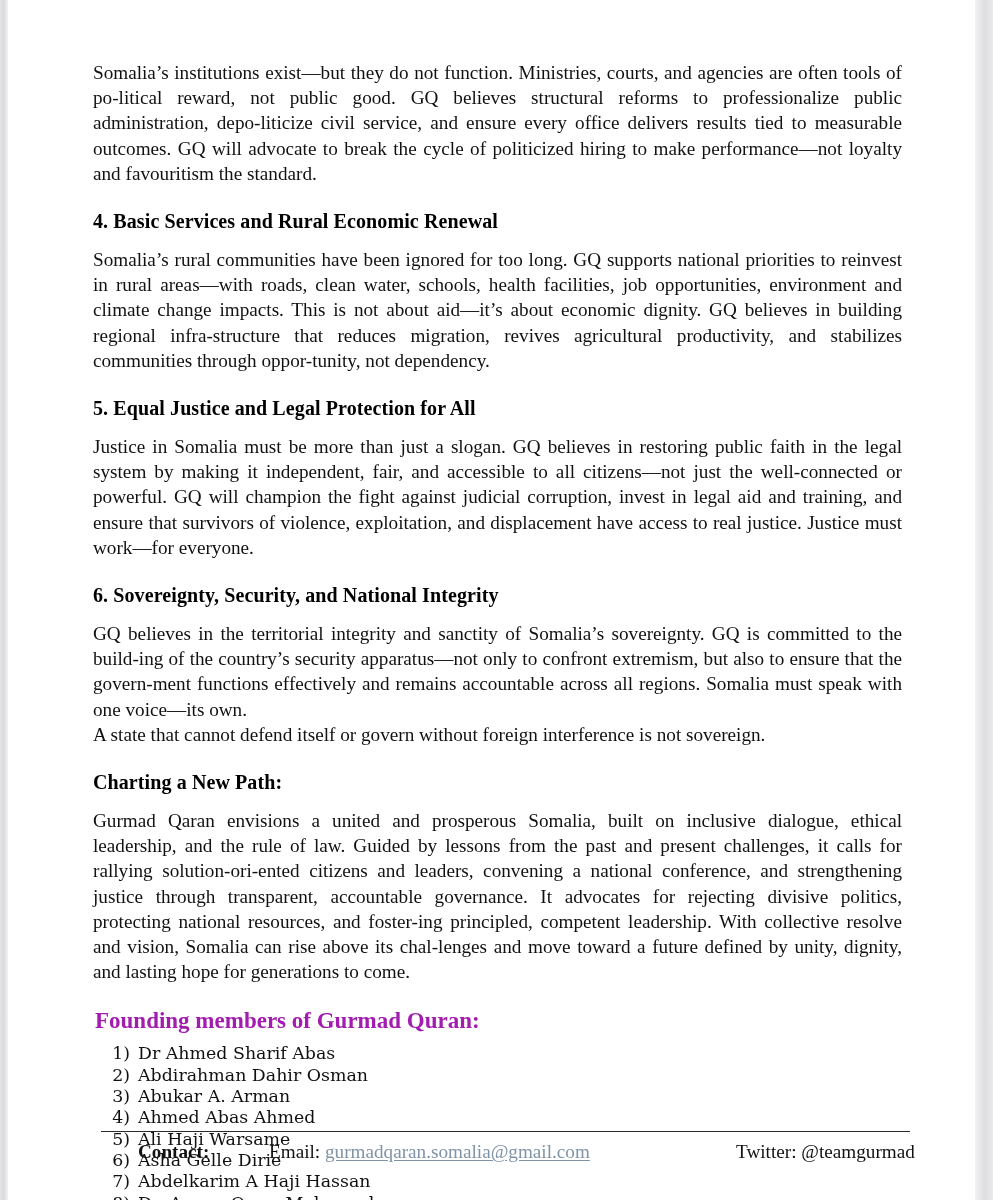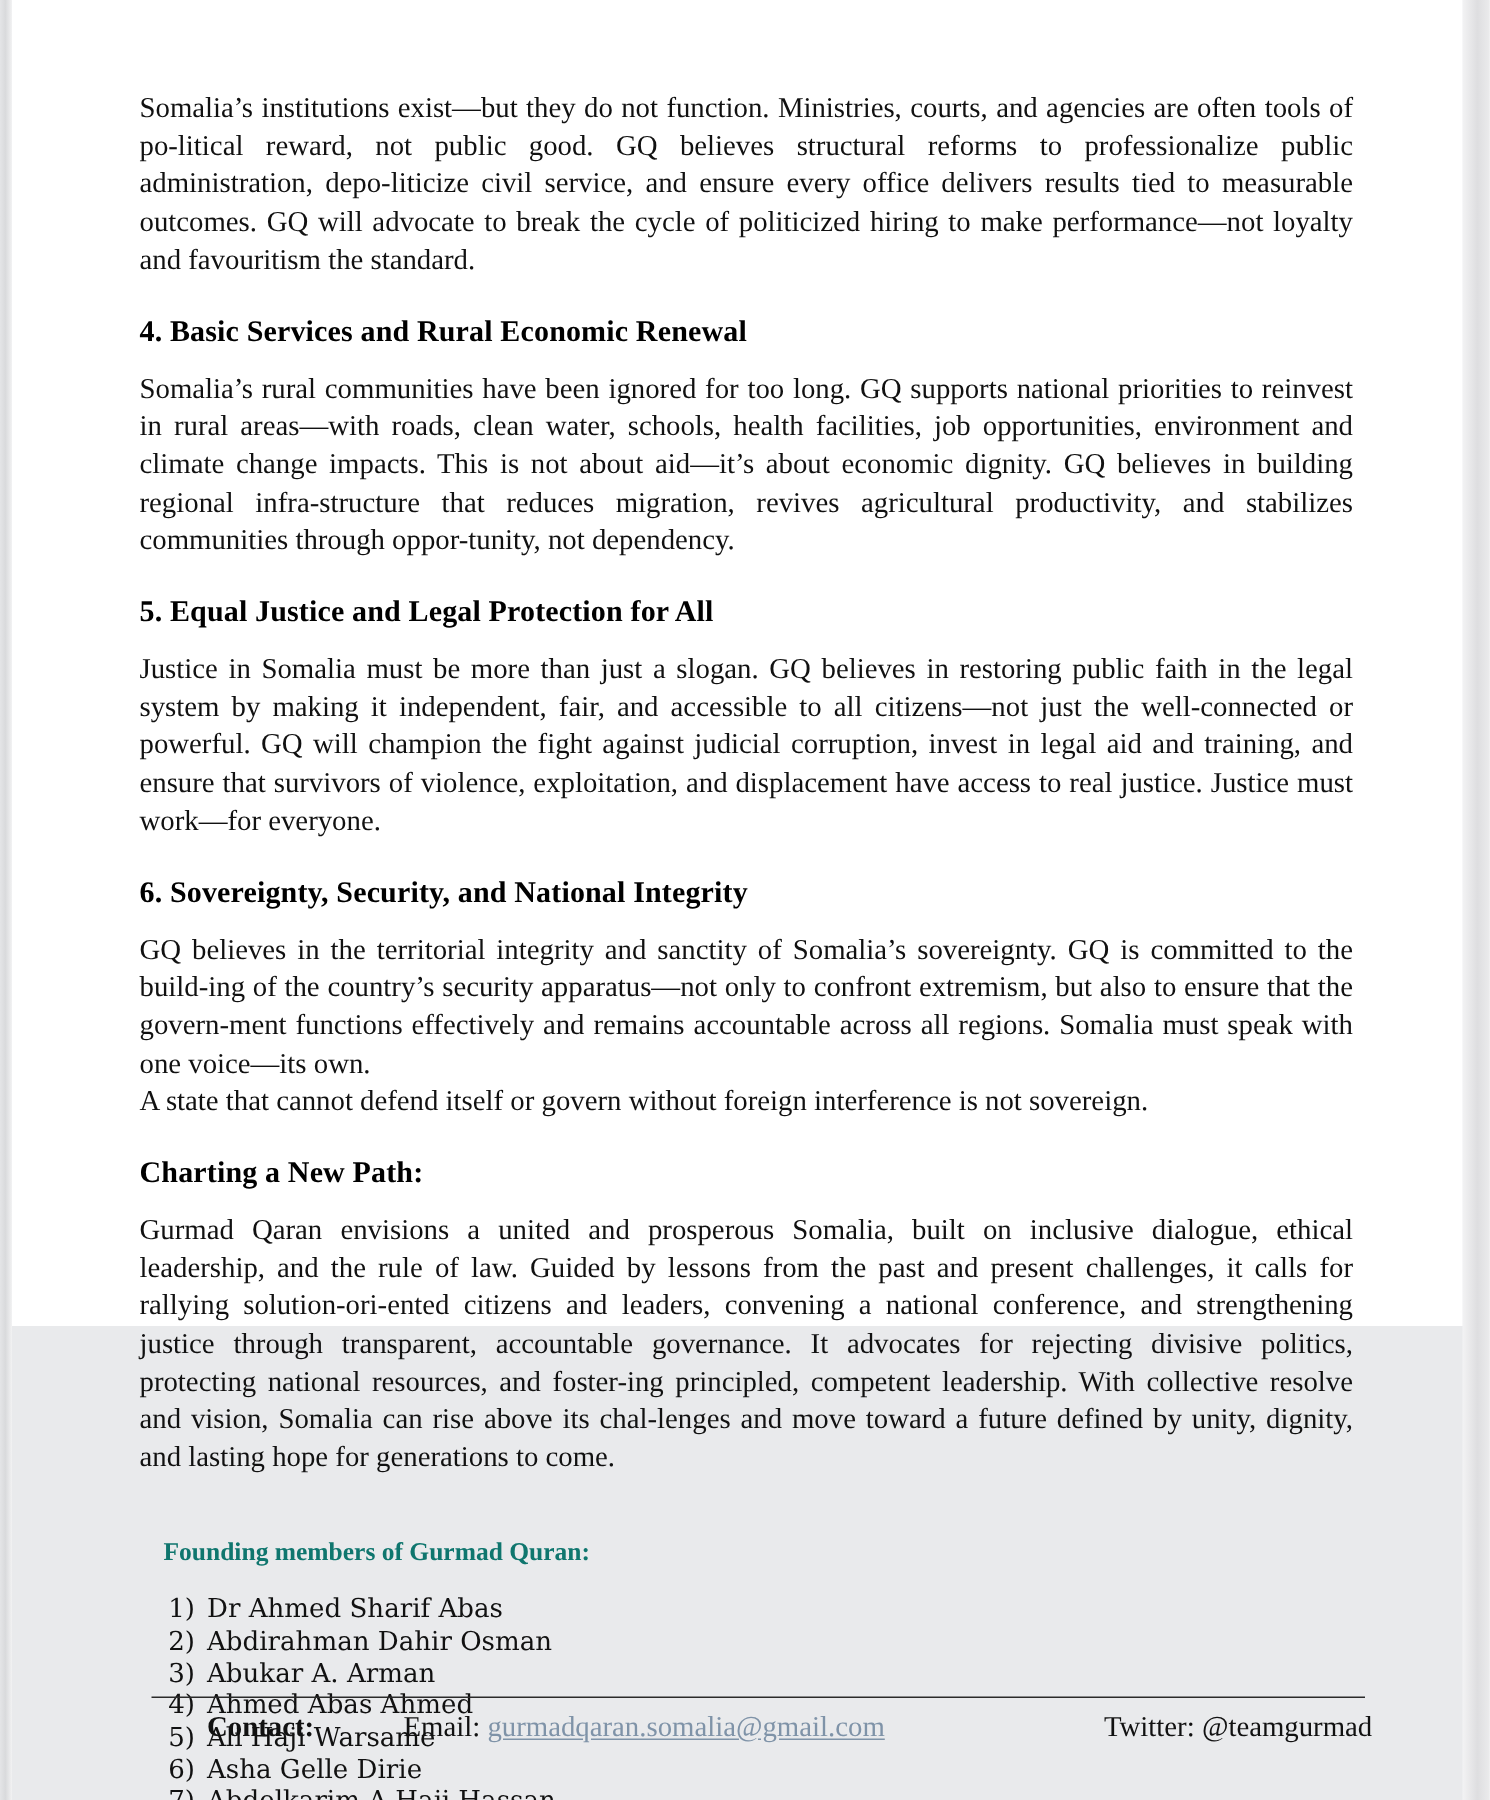--- a/index.html
+++ b/index.html
@@ -28,21 +28,21 @@
     top: 0;
     width: 18px;
     height: 1200px;
     background: linear-gradient(to right, #f3f3f4 0%, #dedee0 55%, #ebebec 100%);
   }
   .page {
     position: absolute;
     left: 8px;
     top: 0;
     width: 967px;
-    height: 884px;
+    height: 1200px;
     background: #ffffff;
   }
   .content {
     position: absolute;
     left: 85px;
     top: 60px;
     width: 809px;
   }
   p.body-text {
     margin: 0;
@@ -58,25 +58,25 @@
     font-size: 20px;
     line-height: 24px;
     font-weight: bold;
     color: #000000;
     letter-spacing: 0.1px;
   }
   .gap-after-para { height: 23px; }
   .gap-after-heading { height: 14px; }
 
   .members-heading {
-    margin: 16px;
-    font-size: 17px;
+    margin: 2px;
+    font-size: 23px;
     font-weight: bold;
     line-height: 24px;
-    color: #0f766e;
+    color: #a21caf;
   }
   ol.members-list {
     margin: 10px 0 0 0;
     padding: 0;
     list-style: none;
   }
   ol.members-list li {
     font-family: "DejaVu Serif", "Liberation Serif", serif;
     font-size: 17.4px;
     line-height: 21.3px;

